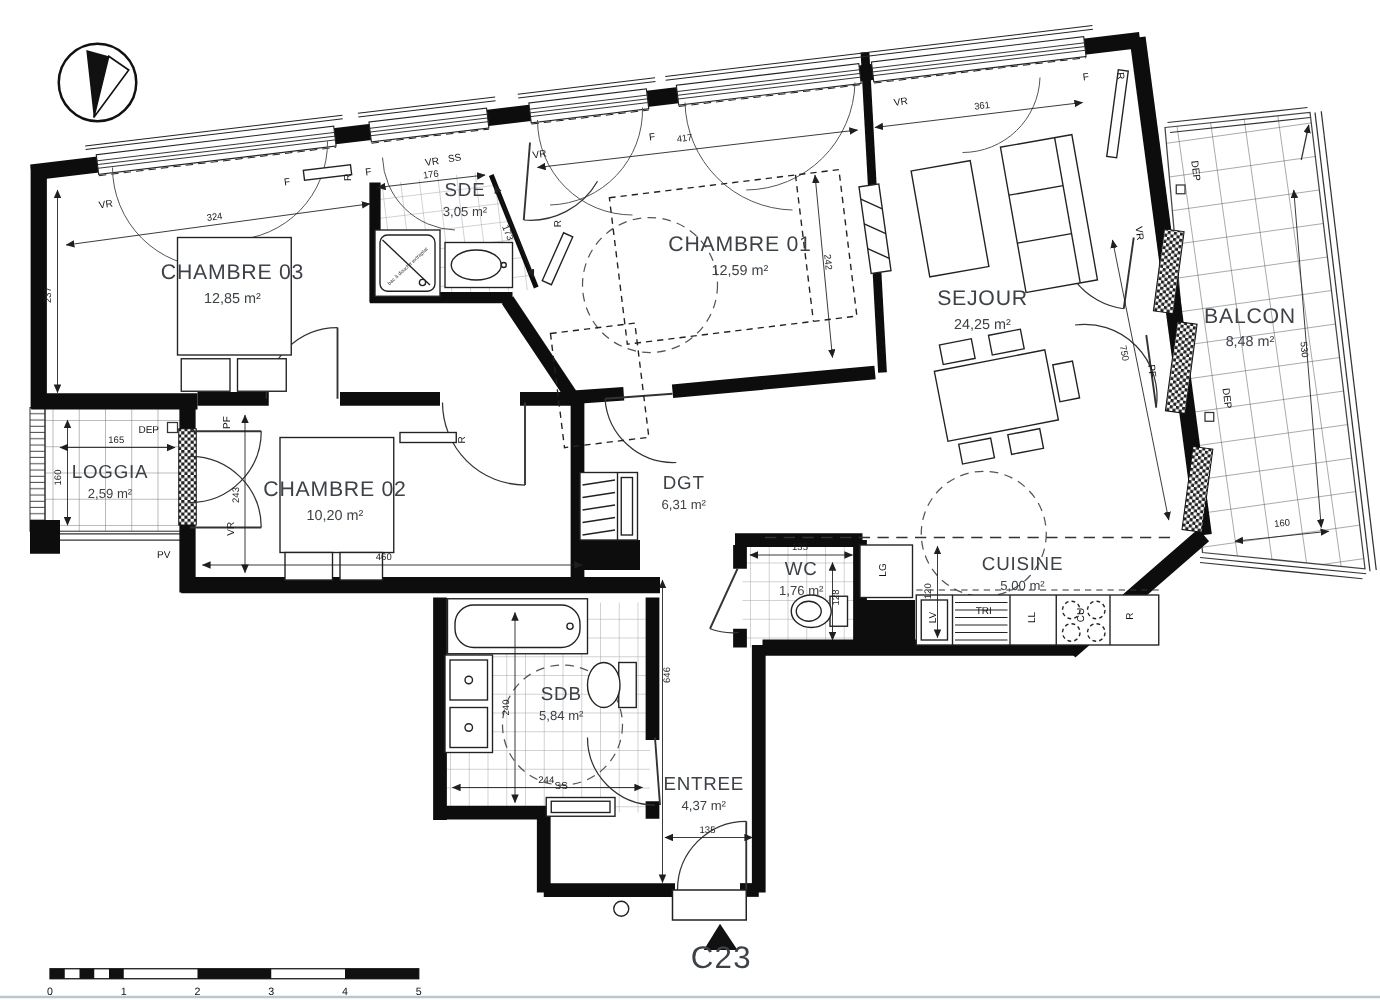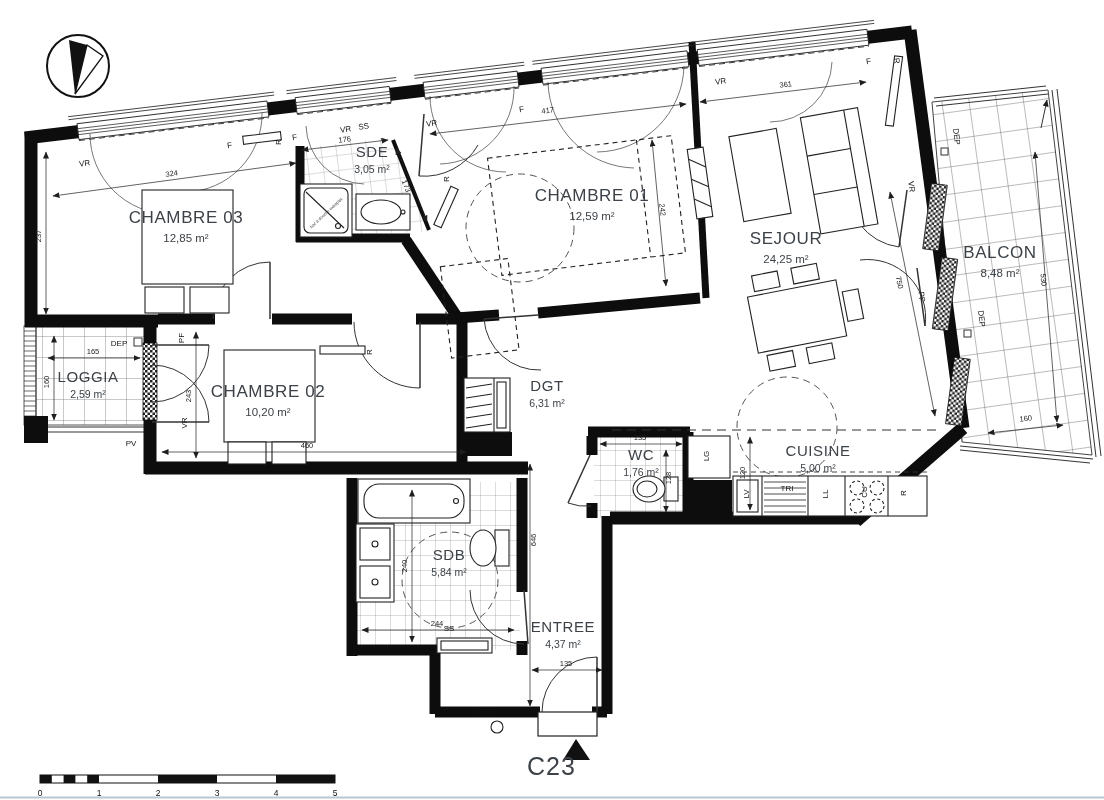--- a/index.html
+++ b/index.html
@@ -7,21 +7,21 @@
          font-family:"Liberation Sans",sans-serif;}
   svg{position:absolute;left:0;top:0;}
   .rname{fill:#3c4248;letter-spacing:.6px;}
   .rarea{fill:#3c4248;}
   .dimtxt{fill:#1f1f1f;font-size:7.6px;}
   .wlbl{fill:#111;font-size:8px;}
   .tick{fill:#111;font-size:8.5px;}
   .tiny{fill:#333;font-size:4.2px;}
   .nota{position:absolute;left:40px;width:620px;font-size:7.4px;color:#222;
         font-family:"Liberation Sans",sans-serif;}
-  .c23{position:absolute;left:527px;top:752px;width:100px;text-align:left;
+  .c23{position:absolute;left:527px;top:752px;width:100px;text-align:center;
        font-size:25px;color:#3c4248;letter-spacing:1px;font-family:"Liberation Sans",sans-serif;}
 </style>
 </head>
 <body>
 
 <div id="stage">
 <svg id="plan" width="1104" height="800" viewBox="0 0 1104 800">
   <defs>
     <pattern id="chk" width="5" height="5" patternUnits="userSpaceOnUse">
       <rect width="5" height="5" fill="#fff"></rect>

